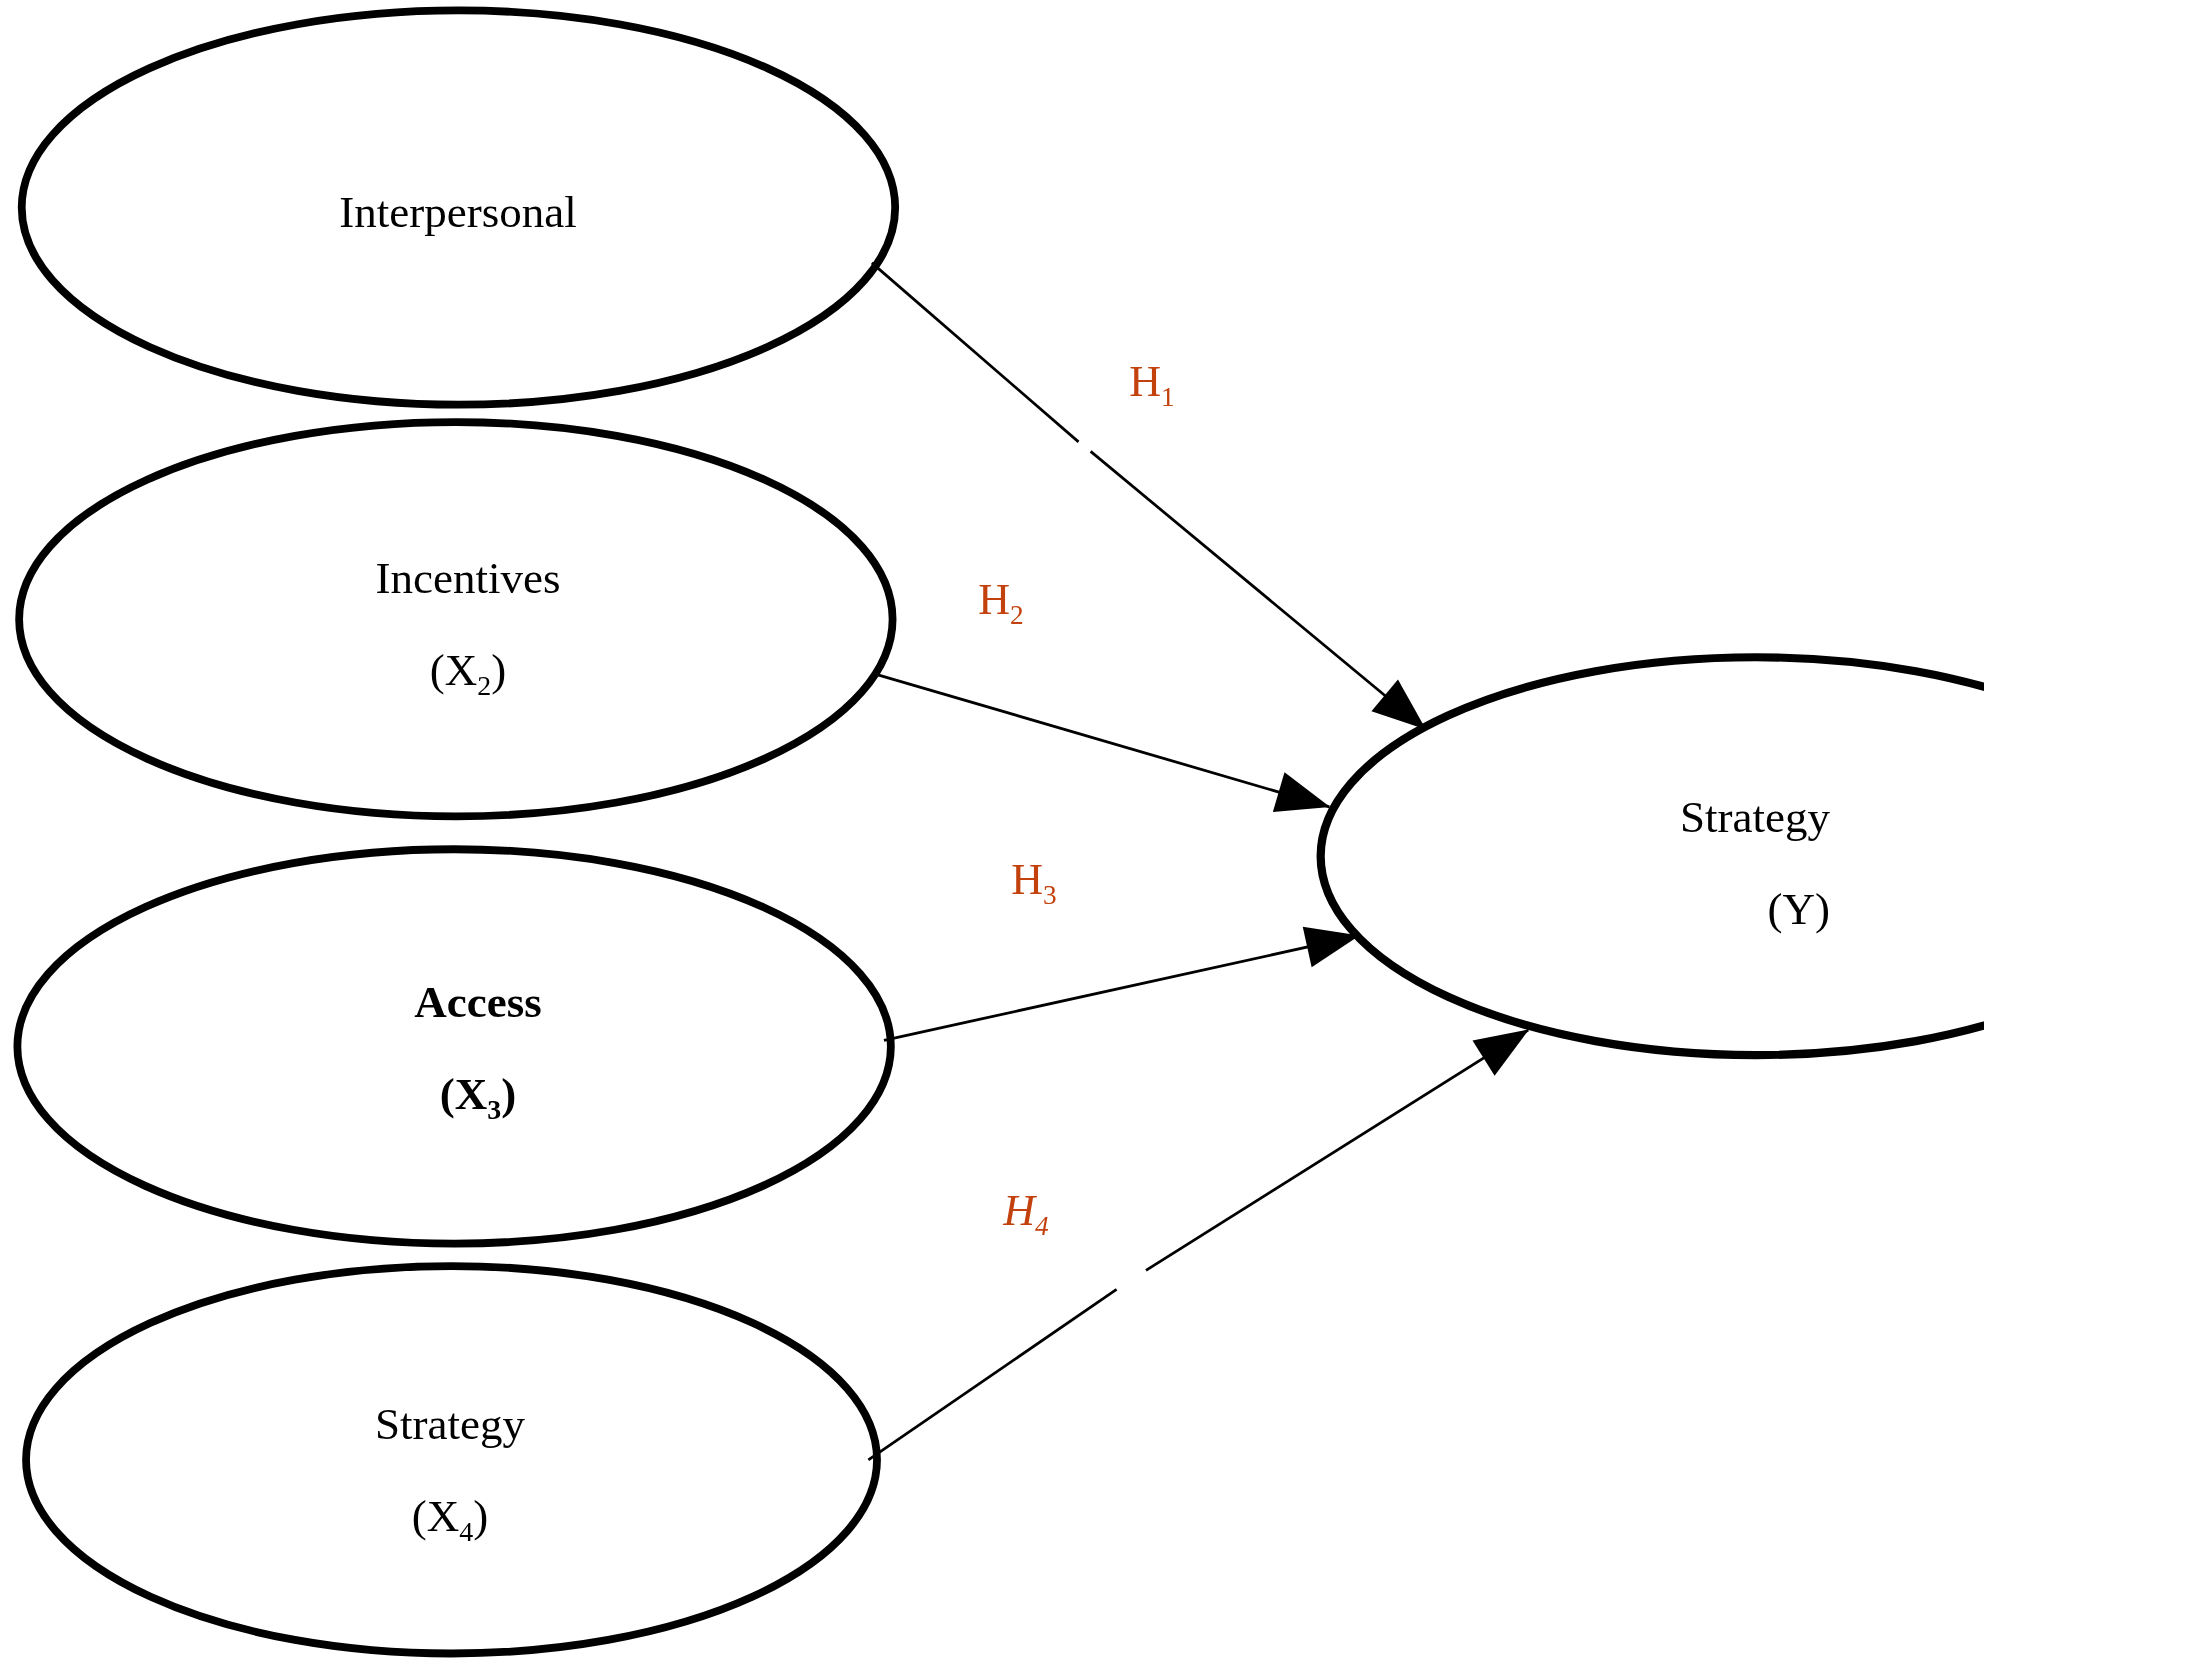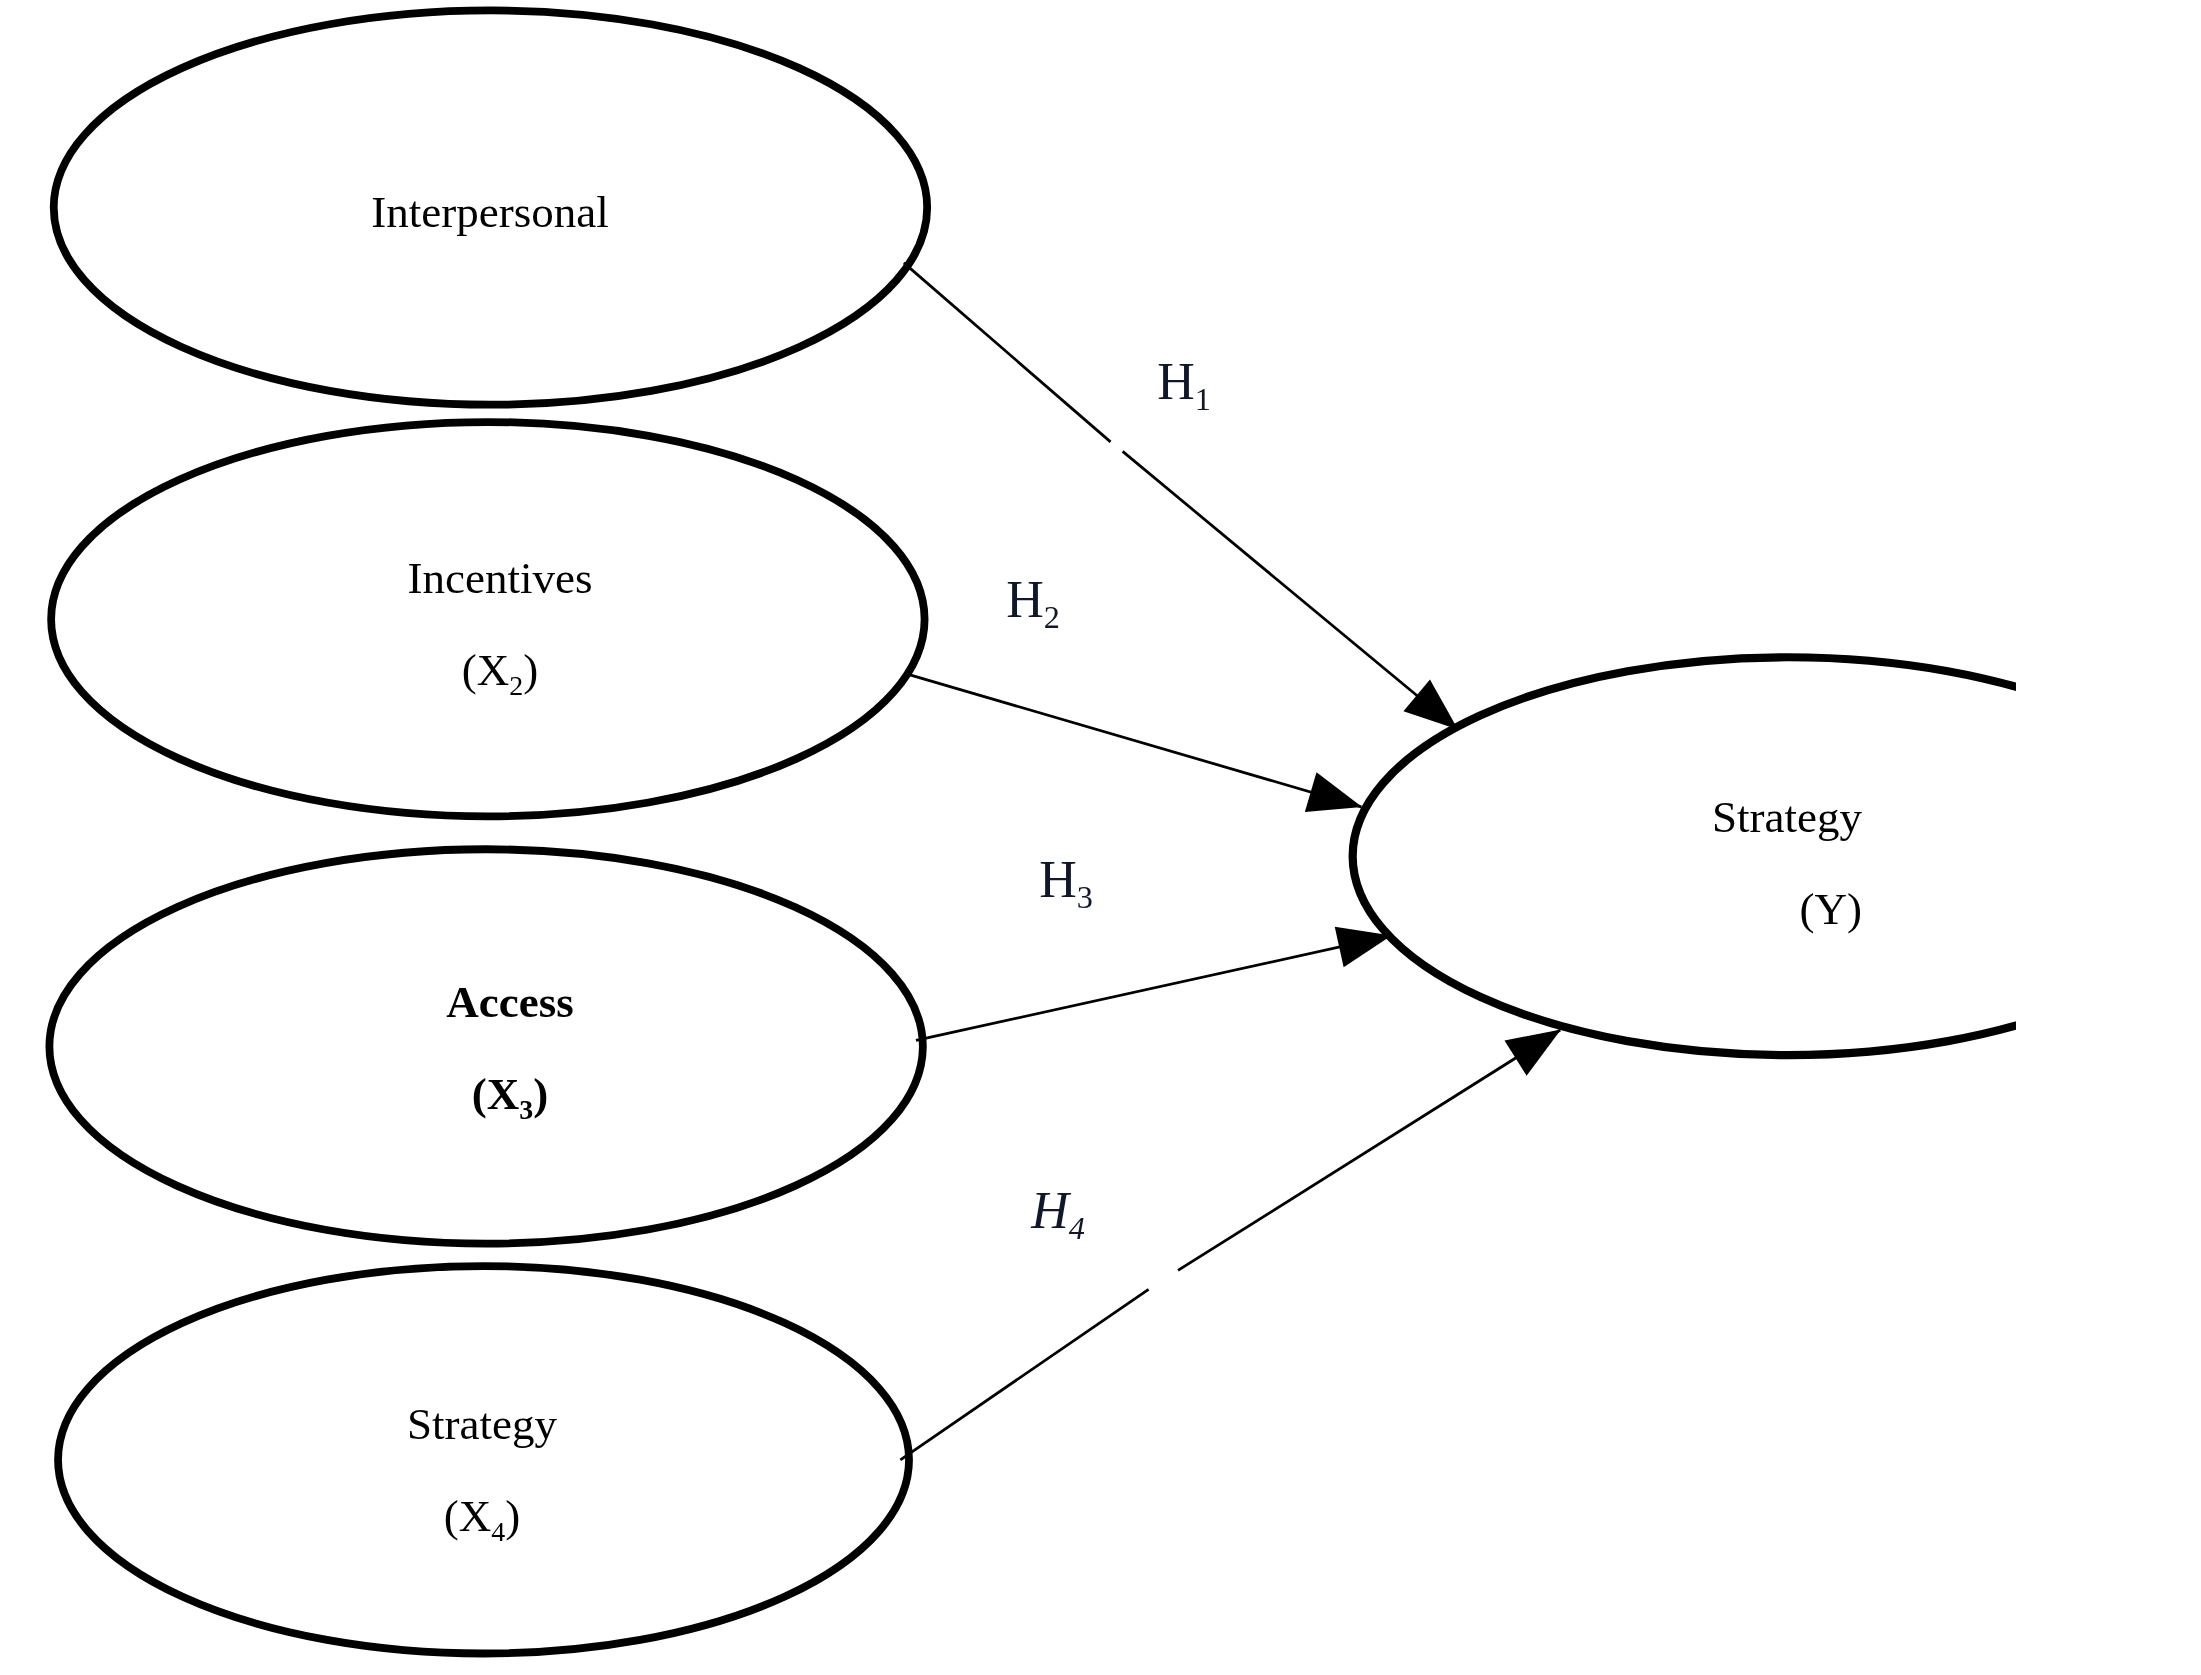--- a/index.html
+++ b/index.html
@@ -8,21 +8,20 @@
     background: #ffffff;
   }
   .canvas {
     position: relative;
     width: 1984px;
     height: 1676px;
     background: #ffffff;
     color: #000000;
     font-family: "Liberation Serif", "DejaVu Serif", serif;
     overflow: hidden;
-    margin-left: 32px;
   }
   svg.layer {
     position: absolute;
     left: 0;
     top: 0;
     width: 2202px;
     height: 1676px;
     display: block;
   }
   .node-label {
@@ -30,24 +29,24 @@
     transform: translate(-50%, -50%);
     text-align: center;
     font-size: 45px;
     line-height: 2.05;
     white-space: nowrap;
     color: #000000;
   }
   .edge-label {
     position: absolute;
     transform: translate(-50%, -50%);
-    font-size: 52px;
+    font-size: 44px;
     line-height: 1;
     white-space: nowrap;
-    color: #0f172a;
+    color: #c2410c;
   }
   sub {
     font-size: 0.62em;
     line-height: 0;
   }
 </style>
 </head>
 <body>
 
 <div class="canvas">

